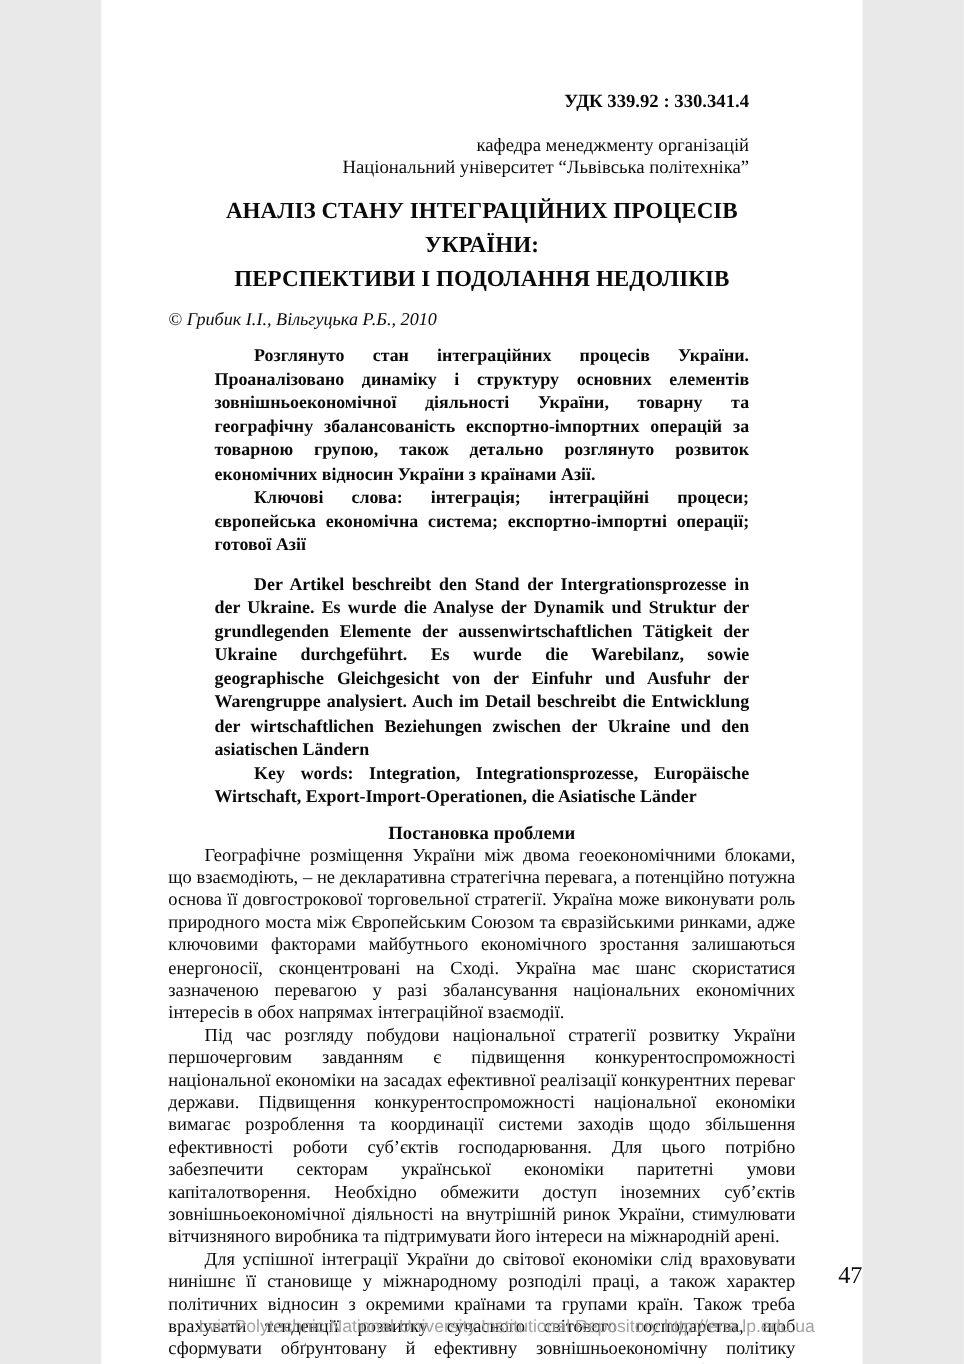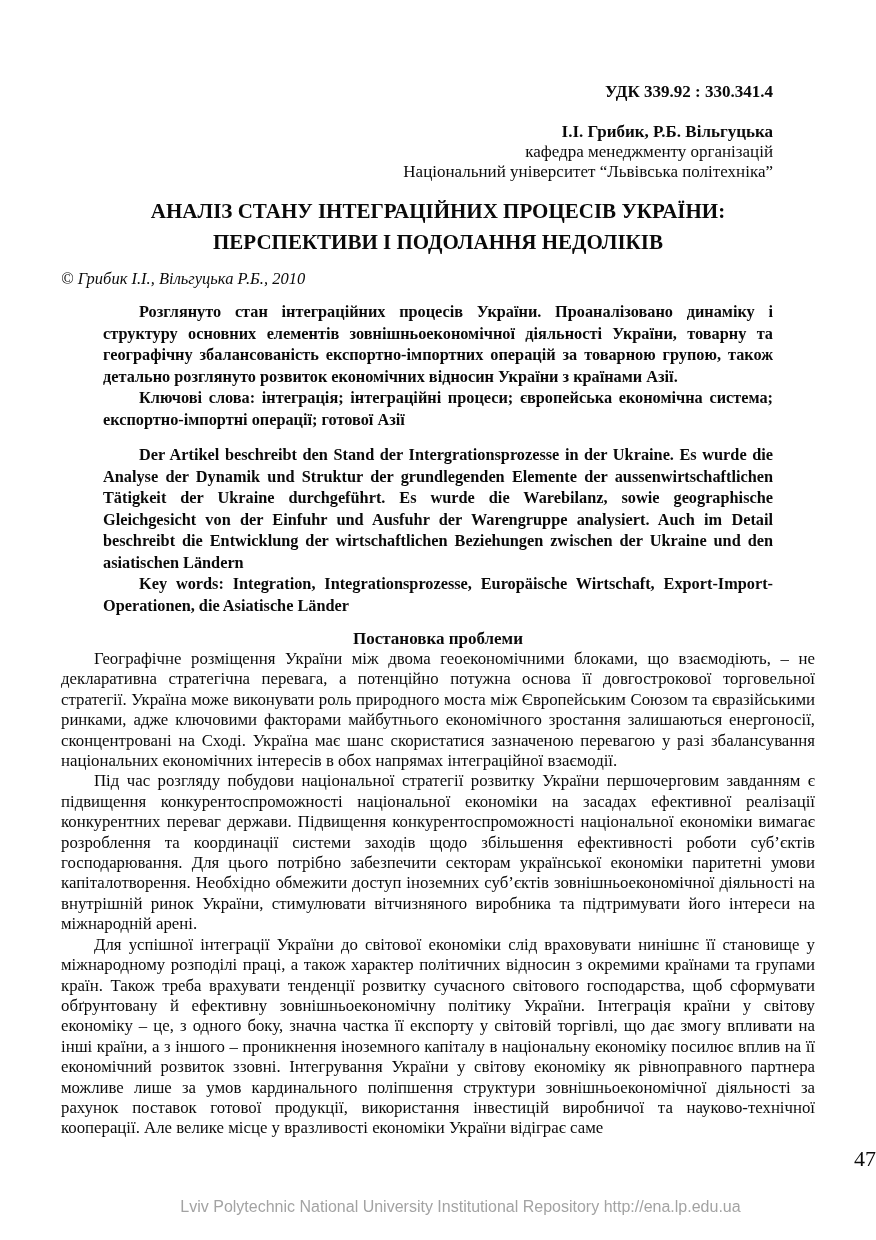--- a/index.html
+++ b/index.html
@@ -1,18 +1,18 @@
 <!DOCTYPE html>
 <html lang="uk"><head>
 <meta charset="utf-8">
 <style>
   html, body { margin: 0; padding: 0; background: #e9e9e9; }
   .page {
     position: relative;
-    width: 876px;
+    width: 692px;
     height: 1240px;
     margin: 0 auto;
     background: #ffffff;
     color: #0a0a0a;
     font-family: "Liberation Serif", "DejaVu Serif", serif;
     box-sizing: border-box;
     padding: 82px 61px 0 61px;
     overflow: hidden;
   }
   .page p { margin: 0; }
@@ -94,21 +94,20 @@
     padding-left: 45px;
   }
 </style>
 </head>
 <body>
 
 <div class="page">
 
   <div class="header-block">
     <p class="udc">УДК 339.92 : 330.341.4</p>
-    <p class="authors">І.І. Грибик, Р.Б. Вільгуцька</p>
     <p>кафедра менеджменту організацій</p>
     <p>Національний університет “Львівська політехніка”</p>
   </div>
 
   <h1 class="title"><span>АНАЛІЗ СТАНУ ІНТЕГРАЦІЙНИХ ПРОЦЕСІВ УКРАЇНИ:</span><br><span>ПЕРСПЕКТИВИ І ПОДОЛАННЯ НЕДОЛІКІВ</span></h1>
 
   <p class="copyright">© Грибик І.І., Вільгуцька Р.Б., 2010</p>
 
   <div class="abstract abstract-uk">
     <p>Розглянуто стан інтеграційних процесів України. Проаналізовано динаміку і структуру основних елементів зовнішньоекономічної діяльності України, товарну та географічну збалансованість експортно-імпортних операцій за товарною групою, також детально розглянуто розвиток економічних відносин України з країнами Азії.</p>

